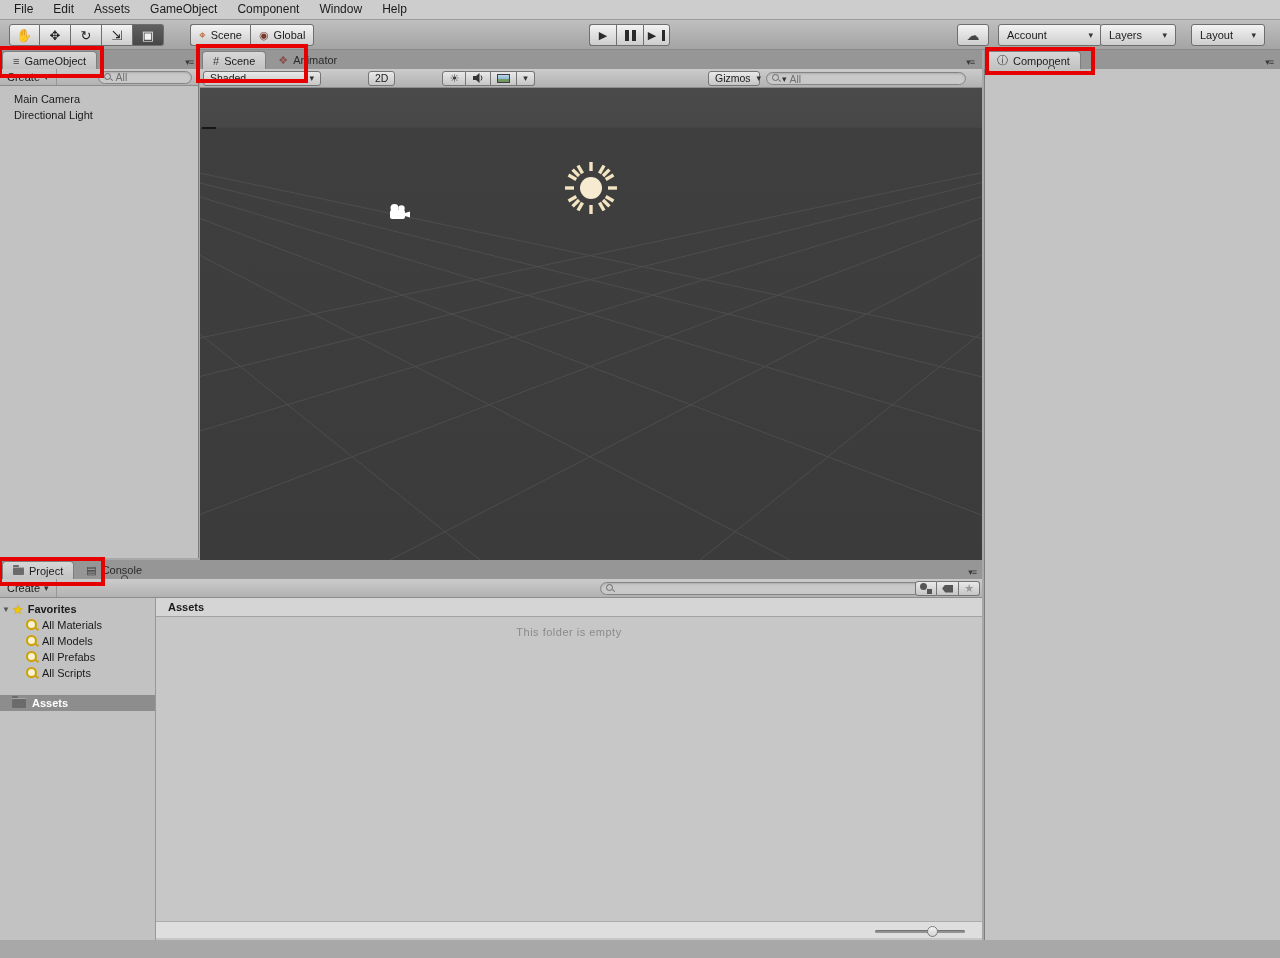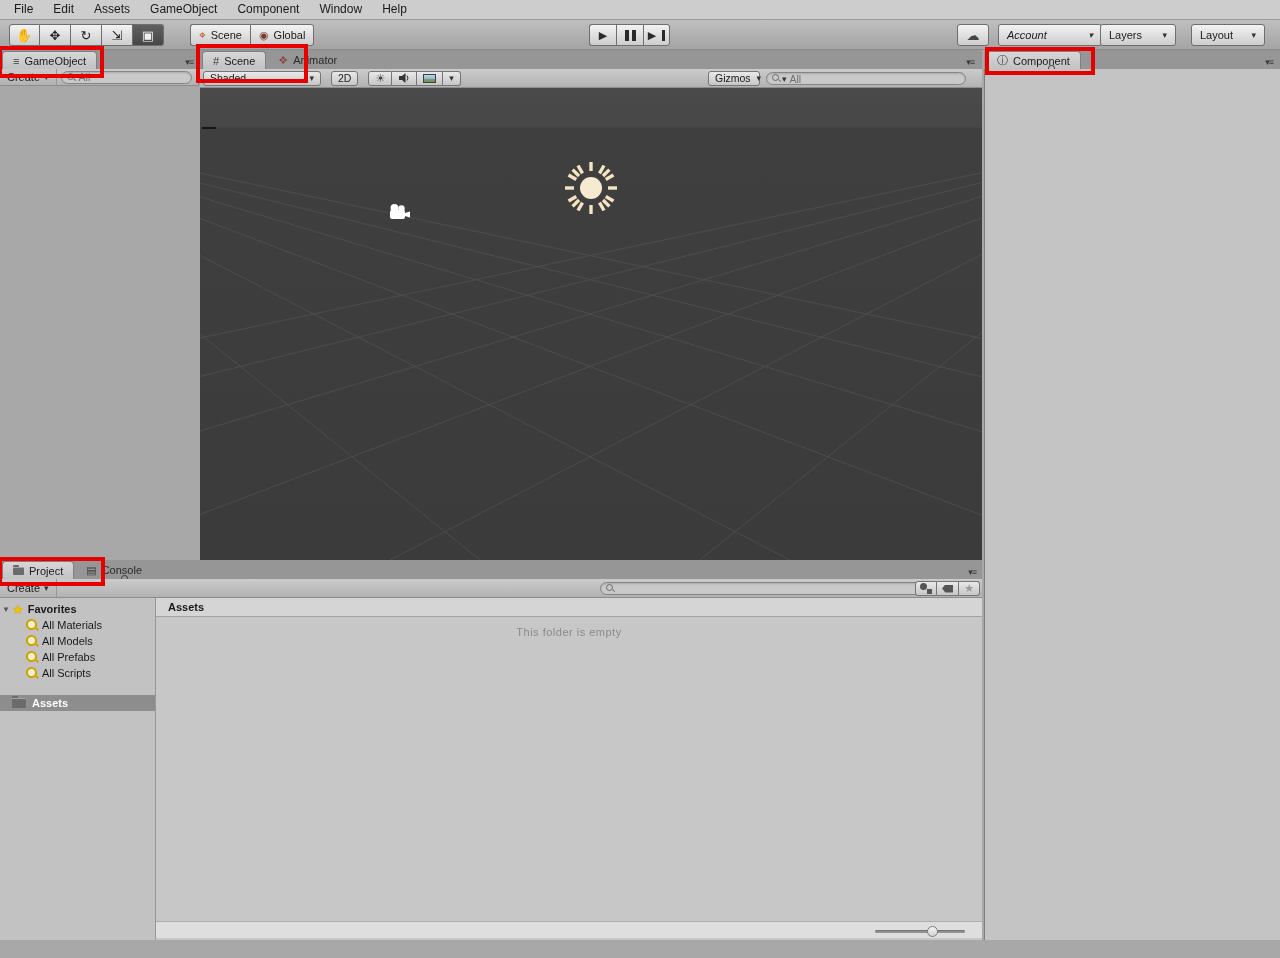--- a/index.html
+++ b/index.html
@@ -34,21 +34,21 @@
   .stepbar{display:inline-block;width:3px;height:11px;background:#2a2a2a;margin-left:1px;}
 
   
   .tabstrip{background:#969696;display:flex;align-items:flex-end;box-sizing:border-box;}
   .tab{height:18px;display:inline-flex;align-items:center;gap:5px;padding:0 10px;margin-left:2px;
        background:linear-gradient(#d7d7d7,#c2c2c2);border:1px solid #7f7f7f;border-bottom:none;
        border-radius:4px 4px 0 0;font-size:11px;box-sizing:border-box;}
   .tab.flat{background:none;border:none;color:#2a2a2a;}
   .tabicon{font-size:11px;color:#3c3c3c;}
   .panelmenu{font-size:9px;color:#3a3a3a;letter-spacing:-1px;}
-  .paneltb{background:linear-gradient(#cbcbcb,#b2b2b2);border-bottom:1px solid #8d8d8d;box-sizing:border-box;}
+  .paneltb{background:linear-gradient(#cbcbcb,#b2b2b2);border-bottom:1px solid #8d8d8d;box-sizing:border-box;gap:37px;}
   .flatbtn{height:100%;display:inline-flex;align-items:center;padding:0 7px;border-right:1px solid #979797;gap:4px;}
   .search{background:#c9c9c9;border:1px solid #858585;border-radius:8px;height:13px;display:flex;align-items:center;
           padding:0 5px;color:#6f6f6f;box-shadow:inset 0 1px 2px rgba(0,0,0,.15);box-sizing:border-box;gap:3px;}
   .mag{width:9px;height:9px;position:relative;display:inline-block;flex:none;}
   .mag:before{content:'';position:absolute;left:0;top:0;width:5px;height:5px;border:1px solid #6a6a6a;border-radius:50%;}
   .mag:after{content:'';position:absolute;left:6px;top:6px;width:3px;height:1.4px;background:#6a6a6a;transform:rotate(45deg);}
   .mag.y{width:12px;height:12px;}
   .mag.y:before{width:7px;height:7px;border:2px solid #cfa000;background:#f7f3d0;}
   .mag.y:after{left:9px;top:9px;width:4px;height:2px;background:#cfa000;}
   .lock{width:9px;height:7px;background:#4c4c4c;border-radius:1px;position:relative;display:inline-block;}
@@ -149,21 +149,21 @@
       </div>
       <div class="btn rgt" style="width:27px;justify-content:center;padding:0;">
         <span style="font-size:11px;color:#2a2a2a;">▶</span>
           <span class="stepbar"></span>
       </div>
     </div>
 
     <div class="btn rnd abs" style="left:957px;top:4px;width:32px;justify-content:center;padding:0;">
       <span style="font-size:13px;color:#444;">☁</span>
     </div>
-    <div class="btn rnd drop abs" style="left:998px;top:4px;width:104px;font-style:italic;">
+    <div class="btn rnd drop abs" style="left:998px;top:4px;width:104px;">
       <span>Account</span>
       <span class="caret">▾</span>
     </div>
     <div class="btn rnd drop abs" style="left:1100px;top:4px;width:76px;">
       <span>Layers</span>
       <span class="caret">▾</span>
     </div>
     <div class="btn rnd drop abs" style="left:1191px;top:4px;width:74px;">
       <span>Layout</span>
       <span class="caret">▾</span>
@@ -178,20 +178,28 @@
     <span class="panelmenu abs" style="right:5px;top:7px;">▾≡</span>
   </div>
   <div class="abs paneltb flex" style="left:0;top:69px;width:199px;height:17px;border-right:1px solid #7e7e7e;">
     <div class="flatbtn">
       <span>Create</span>
       <span class="caret" style="margin-left:0;">▾</span>
     </div>
     <div class="search" style="flex:1;margin:0 6px 0 4px;">
       <span class="mag"></span>
       <span style="font-size:10.5px;">All</span>
+    </div>
+  </div>
+  <div class="abs" style="left:0;top:86px;width:199px;height:472px;background:#c2c2c2;border-right:1px solid #7e7e7e;box-sizing:border-box;">
+    <div class="treerow" style="padding-left:14px;margin-top:5px;">
+      <span>Main Camera</span>
+    </div>
+    <div class="treerow" style="padding-left:14px;">
+      <span>Directional Light</span>
     </div>
   </div>
 
   <div class="abs tabstrip" style="left:200px;top:50px;width:782px;height:19px;">
     <div class="tab">
       <span class="tabicon">#</span>
       <span>Scene</span>
     </div>
     <div class="tab flat">
       <span class="tabicon" style="color:#8a4a4a;">❖</span>

